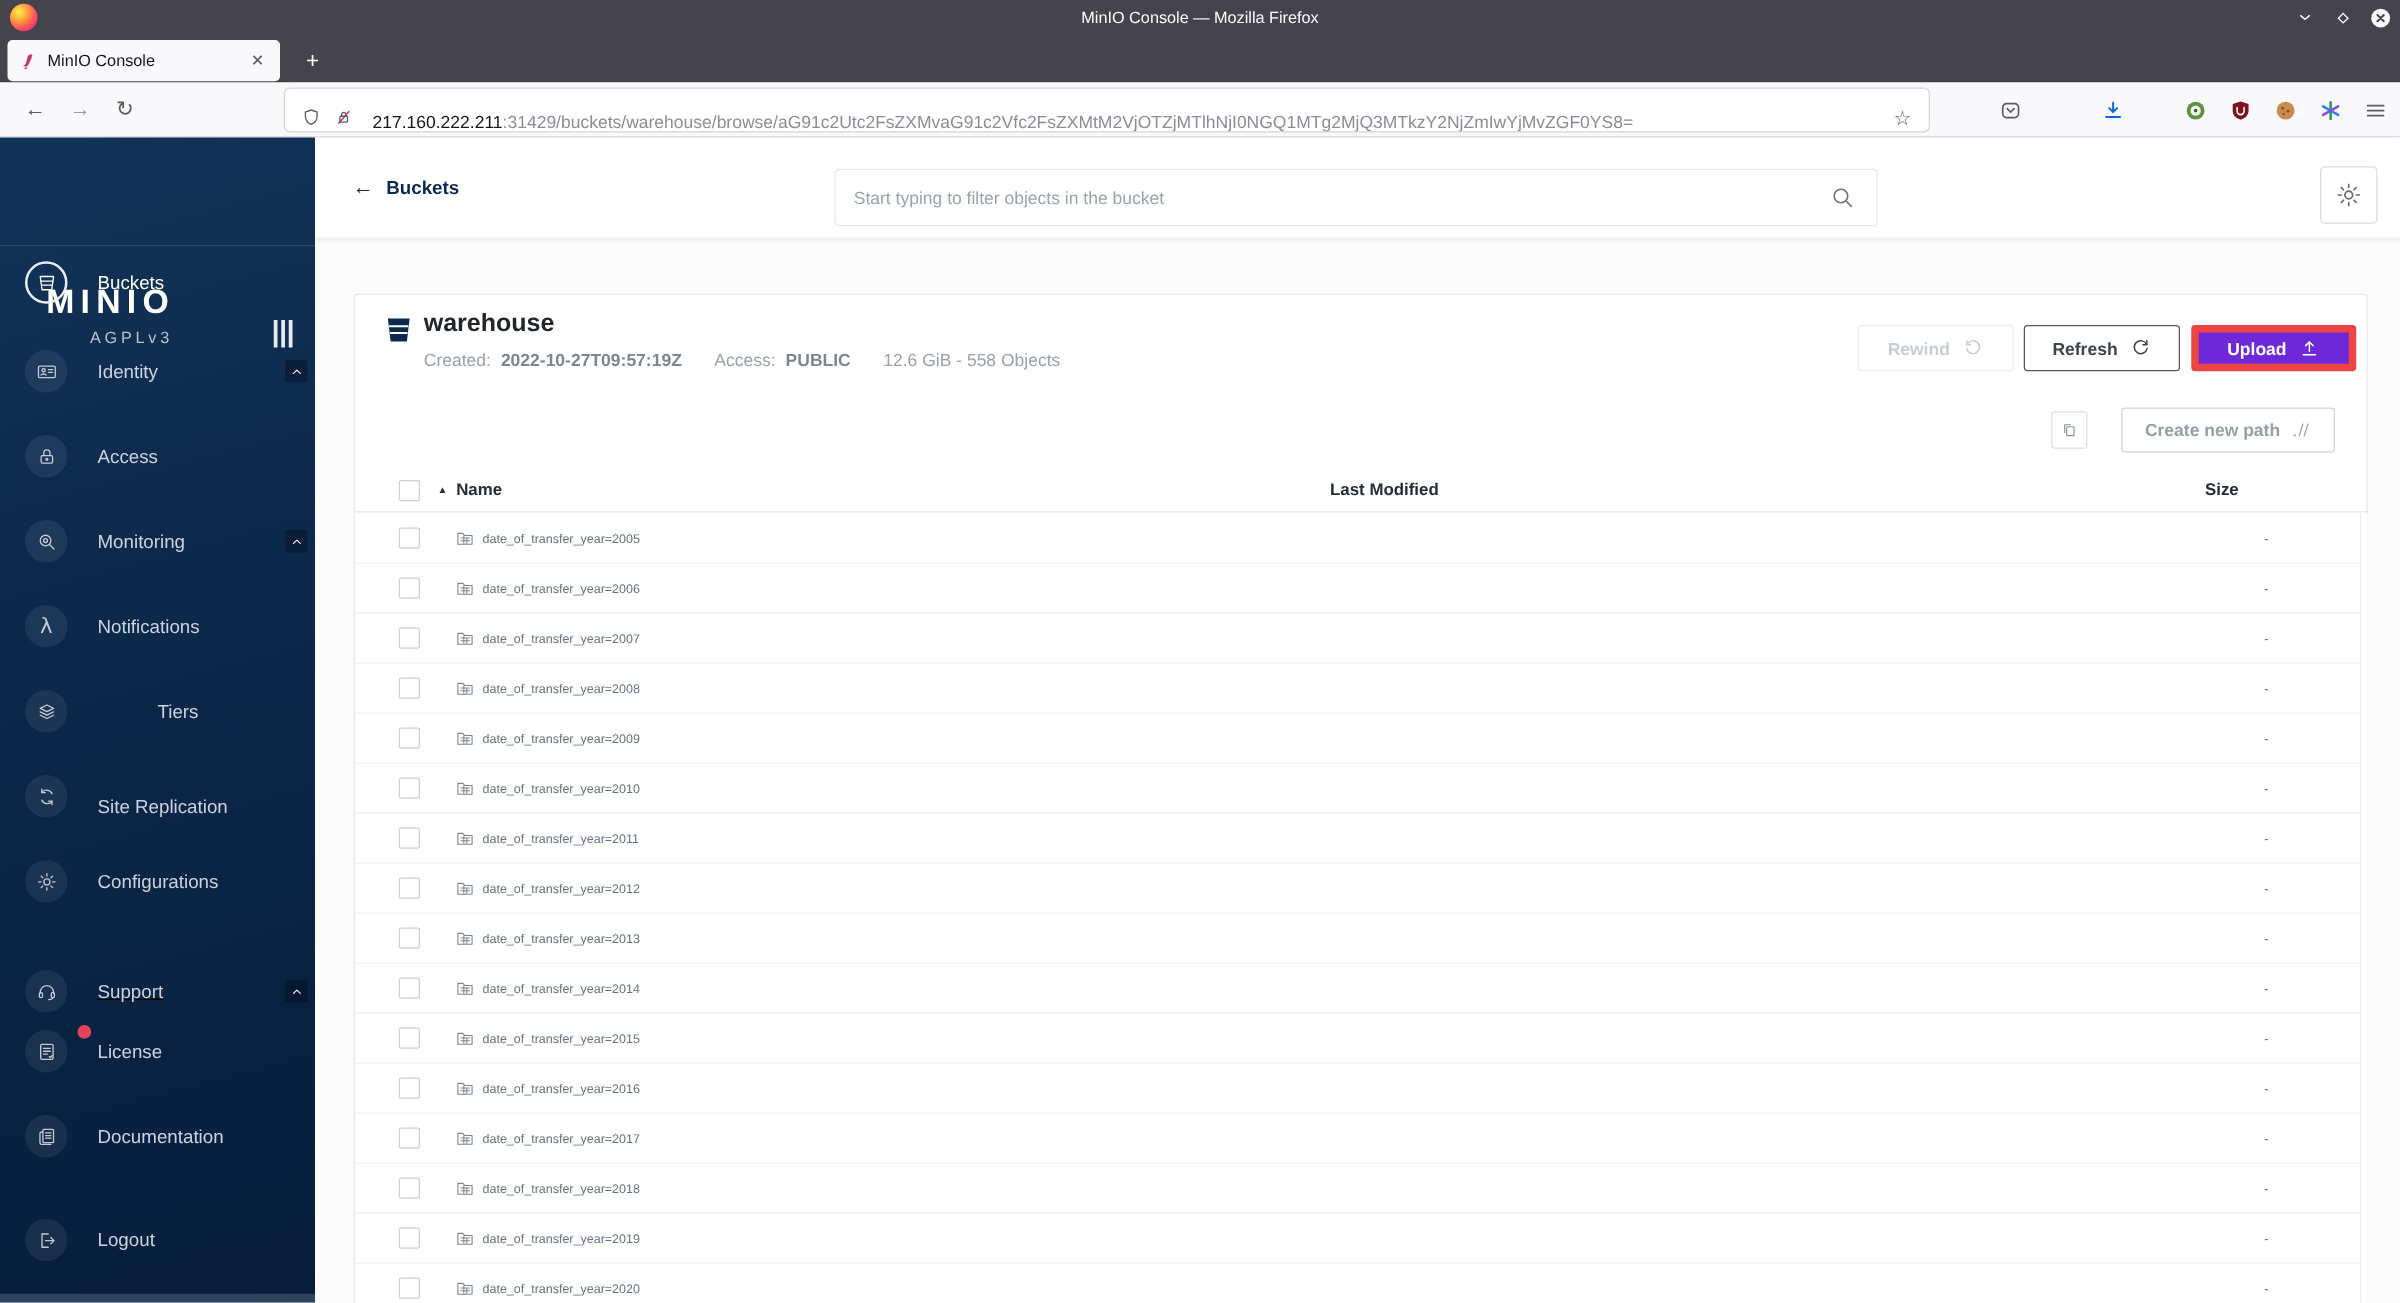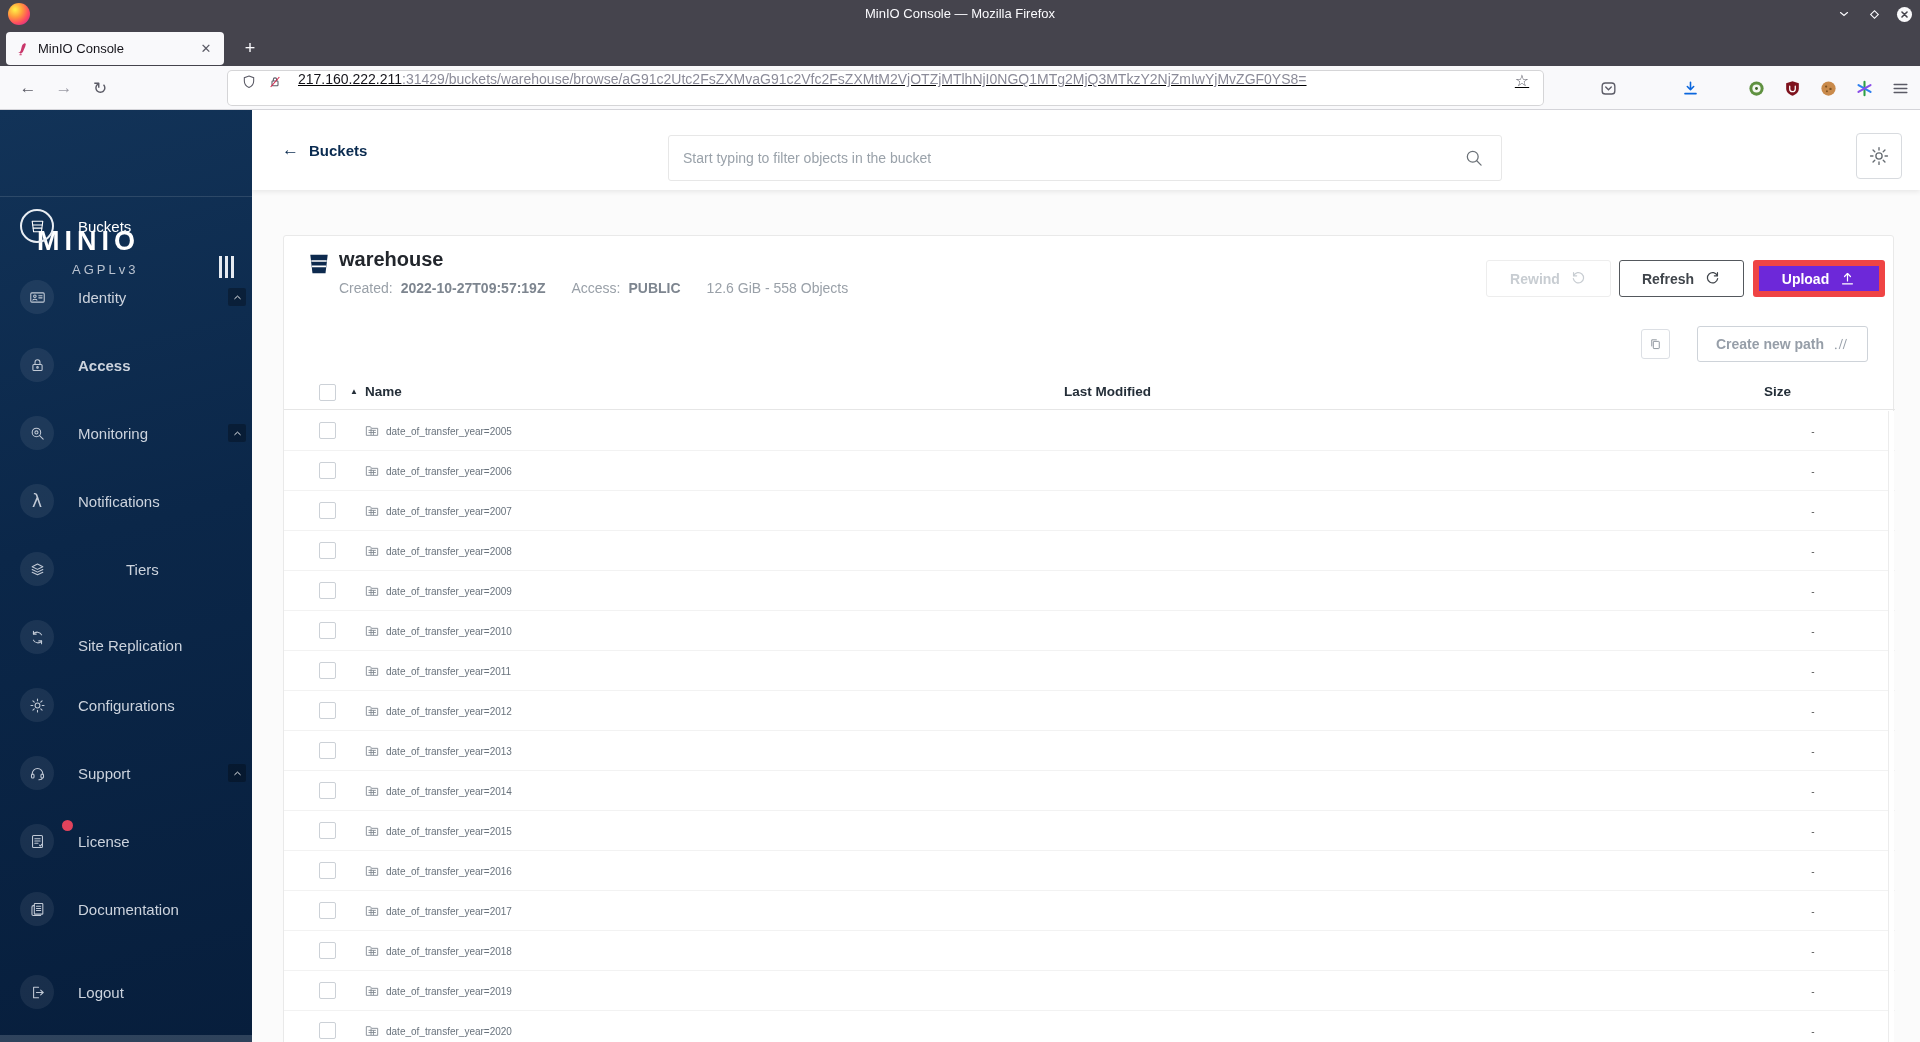--- a/index.html
+++ b/index.html
@@ -17,21 +17,21 @@
   .tab{position:absolute;left:6px;top:4px;width:218px;height:33px;background:#f9f9fb;border-radius:4px;
     display:flex;align-items:center;padding:0 8px;}
   .tab-title{flex:1;font-size:13px;color:#15141a;margin-left:8px;white-space:nowrap;overflow:hidden}
   .tab-close{color:#5b5b66;font-size:13px;width:20px;height:20px;display:flex;align-items:center;justify-content:center}
   .newtab{position:absolute;left:236px;top:6px;width:28px;height:28px;color:#fbfbfe;font-size:18px;
     display:flex;align-items:center;justify-content:center}
   .navbar{position:absolute;left:0;top:66px;width:1920px;height:44px;background:#f9f9fb;border-bottom:1px solid #d4d4d9;}
   .nav-btn{position:absolute;top:10px;width:24px;height:24px;display:flex;align-items:center;justify-content:center;
     font-size:17px;color:#5b5b66}
   .urlbar{position:absolute;left:228px;top:5px;width:1315px;height:34px;background:#fff;border-radius:4px;
-    box-shadow:0 0 0 1px rgba(0,0,0,.14);display:flex;align-items:flex-start;padding:0 10px;text-decoration:underline;}
+    box-shadow:0 0 0 1px rgba(0,0,0,.14);display:flex;align-items:flex-end;padding:0 10px;}
   .url-ico{width:22px;height:22px;display:flex;align-items:center;justify-content:center;color:#5b5b66;margin-right:4px}
   .url-text{font-size:14px;margin-left:8px;white-space:nowrap;overflow:hidden;flex:1}
   .url-host{color:#15141a}
   .url-rest{color:#8c8c99}
   .url-star{width:22px;color:#5b5b66;font-size:16px;text-align:center}
   .ext-ico{position:absolute;top:10px;width:24px;height:24px;display:flex;align-items:center;justify-content:center;color:#5b5b66}
   
   .sidebar{position:absolute;left:0;top:110px;width:252px;height:932px;
     background:linear-gradient(165deg,#123358 0%,#0b2749 45%,#071e3c 100%);}
   .logo{position:absolute;left:37px;top:116px;color:#fff;font-size:27px;font-weight:700;letter-spacing:5px}
@@ -238,21 +238,21 @@
             <path d="M5.4 15.7c.6-1.7 5.2-1.7 5.8 0M13.8 9.5h4.7M13.8 12.5h4.7"></path>
           </svg>
         </span>
         <span class="slabel">Identity</span>
         <span class="chev">
           <svg viewBox="0 0 24 24">
             <path d="M6 14.5l6-5.5 6 5.5"></path>
           </svg>
         </span>
       </div>
-      <div class="side-item" style="top: 238px; font-weight: bold;">
+      <div class="side-item" style="top: 238px;">
         <span class="circ">
           <svg viewBox="0 0 24 24">
             <rect x="5.5" y="10.5" width="13" height="8.5" rx="1.5"></rect>
             <path d="M8.5 10.5v-3a3.5 3.5 0 0 1 7 0v3"></path>
             <circle cx="12" cy="14.7" r="1.1"></circle>
           </svg>
         </span>
         <span class="slabel">Access</span>
       </div>
       <div class="side-item" style="top: 306px;">
@@ -299,21 +299,21 @@
       </div>
       <div class="side-item" style="top: 578px;">
         <span class="circ">
           <svg viewBox="0 0 24 24">
             <circle cx="12" cy="12" r="3.4"></circle>
             <path d="M12 2.8v2.6M12 18.6v2.6M2.8 12h2.6M18.6 12h2.6M5.5 5.5l1.9 1.9M16.6 16.6l1.9 1.9M18.5 5.5l-1.9 1.9M7.4 16.6l-1.9 1.9"></path>
           </svg>
         </span>
         <span class="slabel">Configurations</span>
       </div>
-      <div class="side-item" style="top: 646px;">
+      <div class="side-item" style="top: 666px; text-decoration: underline;">
         <span class="circ">
           <svg viewBox="0 0 24 24">
             <path d="M4.5 13.5v-1a7.5 7.5 0 0 1 15 0v1"></path>
             <rect x="3.5" y="12.8" width="3.6" height="5.6" rx="1.6"></rect>
             <rect x="16.9" y="12.8" width="3.6" height="5.6" rx="1.6"></rect>
             <path d="M18.7 18.4c0 1.9-2.2 2.4-4.7 2.4"></path>
           </svg>
         </span>
         <span class="slabel">Support</span>
         <span class="chev">

